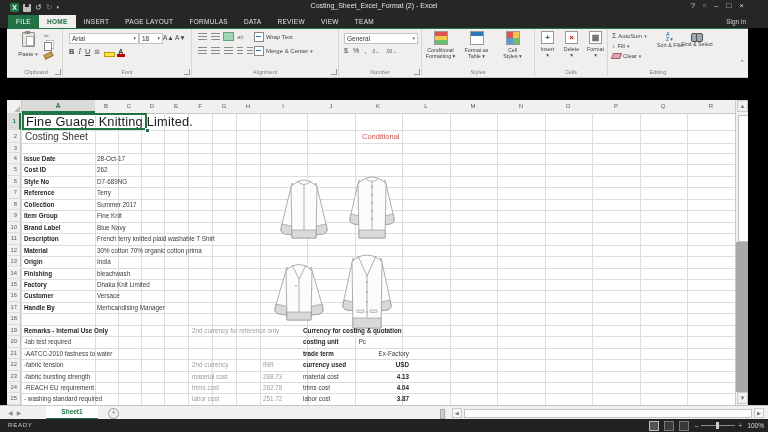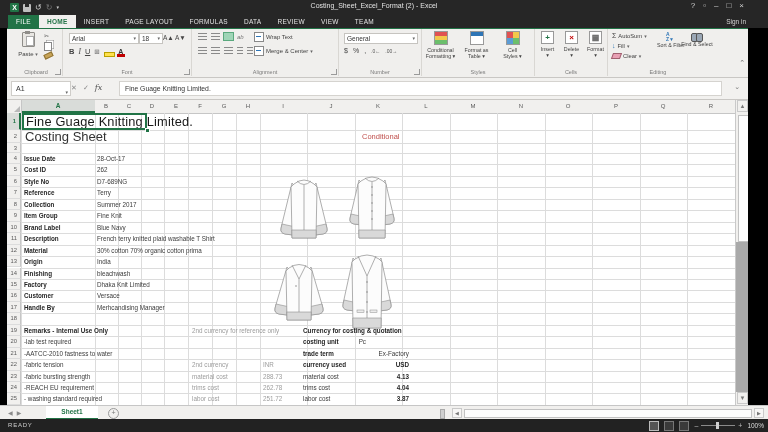--- a/index.html
+++ b/index.html
@@ -122,21 +122,21 @@
   #colheads{position:absolute;left:0;top:0;width:735px;height:13px;background:#f1f0ee;border-bottom:1px solid #c6c6c6;}
   .colhead{position:absolute;top:0;font-size:6px;color:#5a5a5a;line-height:13px;transform:translateX(-50%);}
   #colA{position:absolute;left:21px;top:0;width:74px;height:11px;background:#d9dcd9;border-bottom:2px solid #217346;text-align:center;font-size:6.5px;font-weight:700;color:#217346;line-height:11px;}
   .gutter{position:absolute;left:0;width:21px;background:#f1f0ee;border-right:1px solid #c6c6c6;border-bottom:1px solid #dcdcdc;font-size:5.8px;color:#5a5a5a;text-align:right;padding-right:3px;box-sizing:border-box;}
   .gutter.sel{background:#d9dcd9;color:#217346;font-weight:700;border-right:2px solid #217346;}
   .vline{position:absolute;width:1px;background:#dcdcdc;top:13px;}
   .hline{position:absolute;left:21px;width:714px;height:1px;background:#dcdcdc;}
   .cell{position:absolute;font-size:6.3px;color:#3a3a3a;white-space:nowrap;z-index:3;}
   .cell.b{font-weight:700;color:#262626;}
   .cell.big{font-size:12.8px;color:#1a1a1a;letter-spacing:.2px;}
-  .cell.med{font-size:13px;color:#333;}
+  .cell.med{font-size:10px;color:#333;}
   .cell.gray{color:#9c9c9c;}
   .cell.red{color:#c0504d;font-size:7.5px;}
   #selbox{position:absolute;left:22px;top:13px;width:125px;height:17px;border:2px solid #217346;box-sizing:border-box;z-index:4;}
   #selhandle{position:absolute;left:145px;top:28px;width:3px;height:3px;background:#217346;border:1px solid #fff;z-index:5;}
 
   
   #sketches{position:absolute;left:268px;top:68px;z-index:2;}
   .bod,.slv{fill:#fcfcfc;stroke:#8d8d8d;stroke-width:.7;}
   .hem,.cuf{fill:#d9d9d9;stroke:#8d8d8d;stroke-width:.6;}
   .nck,.pl{fill:none;stroke:#8d8d8d;stroke-width:.7;}
@@ -362,33 +362,20 @@
           <span class="ic-find"></span>
           <span class="l">Find &amp; Select</span>
         </span>
       </div>
       <div class="rg-label">Editing</div>
     </div>
 
     <span id="ribbon-collapse" class="abs">⌃</span>
   </div>
 
-  <div id="fbar" class="abs">
-    <div id="namebox">
-      <span>A1</span>
-      <span class="dd">▾</span>
-    </div>
-    <div id="fx-btns">
-      <span>✕</span>
-      <span>✓</span>
-      <span id="fx-glyph">fx</span>
-    </div>
-    <div id="formula-input">Fine Guage Knitting Limited.</div>
-    <span id="fbar-expand">⌄</span>
-  </div>
 
   <div id="sheet" class="abs">
     <div id="colheads">
         <div id="colA">A</div>
         <span class="colhead" style="left: 106px;">B</span>
         <span class="colhead" style="left: 129px;">C</span>
         <span class="colhead" style="left: 152px;">D</span>
         <span class="colhead" style="left: 176px;">E</span>
         <span class="colhead" style="left: 200px;">F</span>
         <span class="colhead" style="left: 224px;">G</span>

